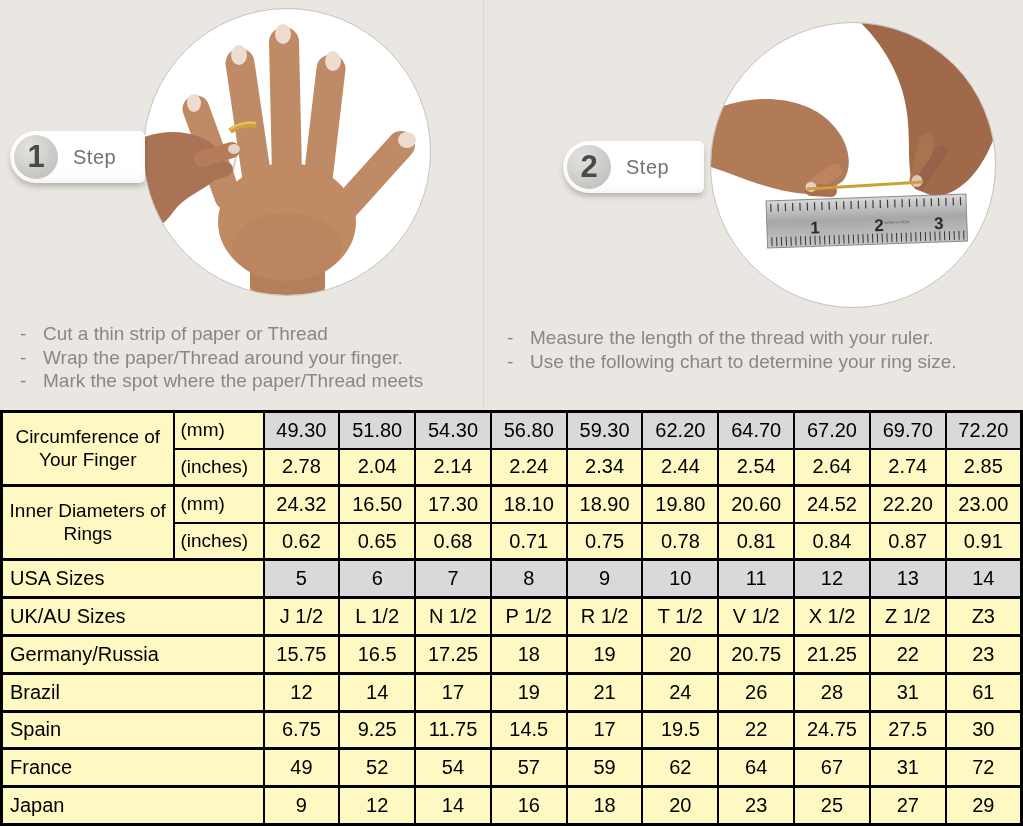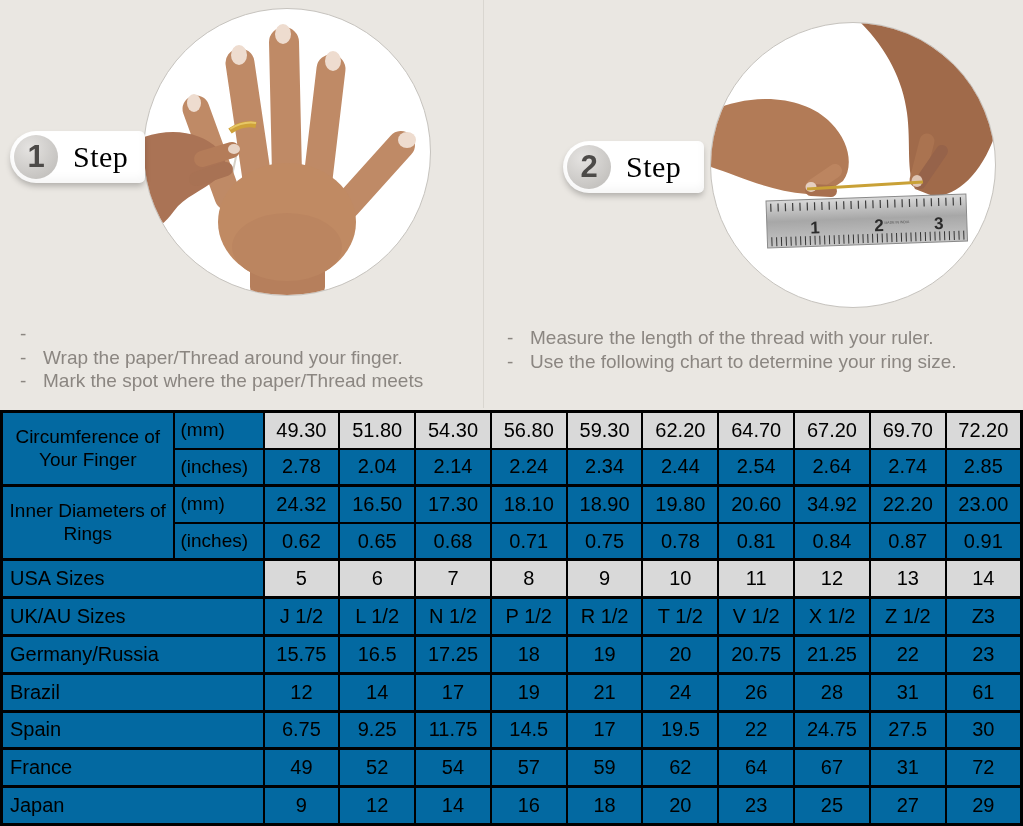--- a/index.html
+++ b/index.html
@@ -26,33 +26,33 @@
     display:flex;align-items:center;gap:15px;padding-left:4px;
   }
   .badge-1{left:10px;top:131px;width:131px;}
   .badge-2{left:563px;top:141px;width:137px;}
   .step-num{
     width:44px;height:44px;border-radius:50%;flex:0 0 44px;
     background:radial-gradient(circle at 35% 30%, #e5e3e1, #c5c3c0 75%);
     color:#4c4a48;font-size:31px;font-weight:bold;
     display:flex;align-items:center;justify-content:center;
   }
-  .step-lbl{color:#000000;font-size:30px;letter-spacing:.5px;font-family:Liberation Serif, serif;}
+  .step-lbl{color:#737373;font-size:20px;letter-spacing:.5px;}
 
   .instructions{position:absolute;color:#8b8681;font-size:19px;line-height:23.5px;}
   .instr-1{left:20px;top:322px;}
   .instr-2{left:507px;top:326px;}
   .instr-line{display:flex;}
   .instr-dash{width:14px;flex:0 0 14px;text-align:left;}
   .instr-text{padding-left:9px;}
 
   
   .sizetable{
     position:absolute;left:0;top:410px;width:1023px;height:416px;
-    border-collapse:collapse;table-layout:fixed;background:#0369a1;
+    border-collapse:collapse;table-layout:fixed;background:#fef9c3;
     color:#000;font-size:20px;
   }
   .sizetable,.sizetable td,.sizetable th{border:2px solid #000;}
   .sizetable{border:3px solid #000;}
   .sizetable td,.sizetable th{padding:0 3px;font-weight:normal;vertical-align:middle;}
   .sizetable .group-label{text-align:center;font-size:19px;line-height:1.18;padding:0 6px;}
   .sizetable .unit{text-align:left;padding-left:6px;font-size:19px;white-space:nowrap;}
   .sizetable .row-label{text-align:left;padding-left:7px;font-size:20px;white-space:nowrap;}
   .sizetable .val{text-align:center;white-space:nowrap;}
   .sizetable .gray{background:#d9d9d9;}
@@ -141,20 +141,21 @@
   </div>
 
   <div class="step-badge badge-2">
     <div class="step-num">2</div>
     <div class="step-lbl">Step</div>
   </div>
 
   <div class="instructions instr-1">
     <div class="instr-line">
       <span class="instr-dash">-</span>
+      <span class="instr-text">Cut a thin strip of paper or Thread</span>
     </div>
     <div class="instr-line">
       <span class="instr-dash">-</span>
       <span class="instr-text">Wrap the paper/Thread around your finger.</span>
     </div>
     <div class="instr-line">
       <span class="instr-dash">-</span>
       <span class="instr-text">Mark the spot where the paper/Thread meets</span>
     </div>
   </div>
@@ -208,21 +209,21 @@
       <tr class="group-top">
         <th class="group-label" rowspan="2">Inner Diameters of Rings</th>
         <td class="unit">(mm)</td>
         <td class="val">24.32</td>
         <td class="val">16.50</td>
         <td class="val">17.30</td>
         <td class="val">18.10</td>
         <td class="val">18.90</td>
         <td class="val">19.80</td>
         <td class="val">20.60</td>
-        <td class="val">34.92</td>
+        <td class="val">24.52</td>
         <td class="val">22.20</td>
         <td class="val">23.00</td>
       </tr>
       <tr>
         <td class="unit">(inches)</td>
         <td class="val">0.62</td>
         <td class="val">0.65</td>
         <td class="val">0.68</td>
         <td class="val">0.71</td>
         <td class="val">0.75</td>

